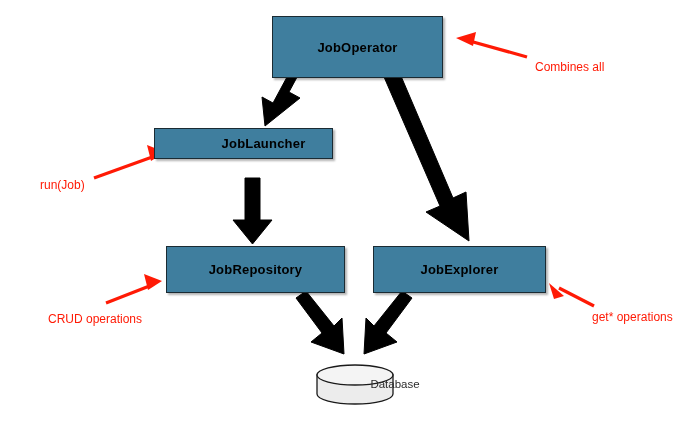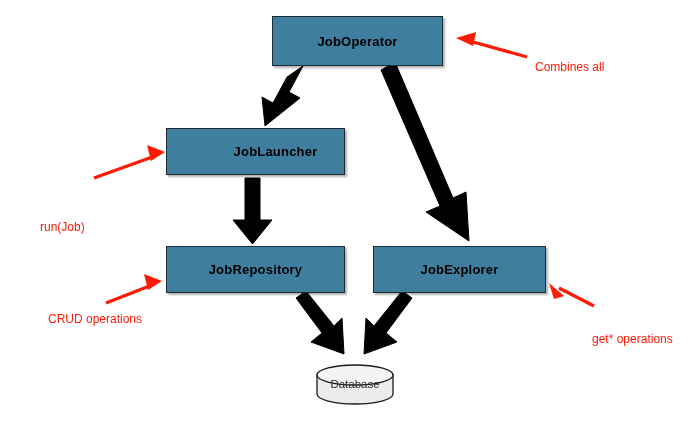--- a/index.html
+++ b/index.html
@@ -42,20 +42,21 @@
     letter-spacing: 0.2px;
     white-space: nowrap;
   }
   .db-label {
     position: absolute;
     font-family: "Liberation Sans", sans-serif;
     font-size: 11.5px;
     color: #2b2b2b;
     white-space: nowrap;
     text-align: center;
+    padding-left: 40px;
   }
   .anno {
     position: absolute;
     font-family: "Liberation Sans", sans-serif;
     font-size: 12px;
     color: #ff1a05;
     white-space: nowrap;
     text-align: right;
   }
   .watermark {
@@ -113,41 +114,41 @@
       <path d="M 549 283 L 564 296 L 554 299 Z" fill="#ff1a05"></path>
     </g>
 
     <g>
       <path d="M 317 375 L 317 394 A 38 10 0 0 0 393 394 L 393 375 Z" fill="#ececec" stroke="#1a1a1a" stroke-width="1.3"></path>
       <ellipse cx="355" cy="375" rx="38" ry="10" fill="#f4f4f4" stroke="#1a1a1a" stroke-width="1.3"></ellipse>
     </g>
 
   </svg>
 
-  <div class="node-box" style="left:272px; top:16px; width:171px; height:50px;">
+  <div class="node-box" style="left:272px; top:16px; width:171px; height:62px;">
     <span class="node-label">JobOperator</span>
   </div>
 
-  <div class="node-box" style="left:166px; top:128px; width:179px; height:47px;padding-left:40px;">
+  <div class="node-box" style="left:154px; top:128px; width:179px; height:31px;padding-left:40px;">
     <span class="node-label">JobLauncher</span>
   </div>
 
   <div class="node-box" style="left:373px; top:246px; width:173px; height:47px;">
     <span class="node-label">JobExplorer</span>
   </div>
 
   <div class="node-box" style="left:166px; top:246px; width:179px; height:47px;">
     <span class="node-label">JobRepository</span>
   </div>
 
   <div class="db-label" style="left:317px; top:378px; width:76px;">Database</div>
 
   <div class="anno" style="left:535px; top:60px;">Combines all</div>
 
-  <div class="anno" style="left:40px; top:178px;margin-top:42px;">run(Job)</div>
+  <div class="anno" style="left:40px; top:178px;">run(Job)</div>
 
   <div class="anno" style="left:8px; top:312px;margin-left:40px;">CRUD operations</div>
 
-  <div class="anno" style="left:592px; top:332px;">get* operations</div>
+  <div class="anno" style="left:592px; top:310px;">get* operations</div>
 
   <div class="watermark" style="left:668px; top:425px;"></div>
 
 </div>
 
 </body></html>

